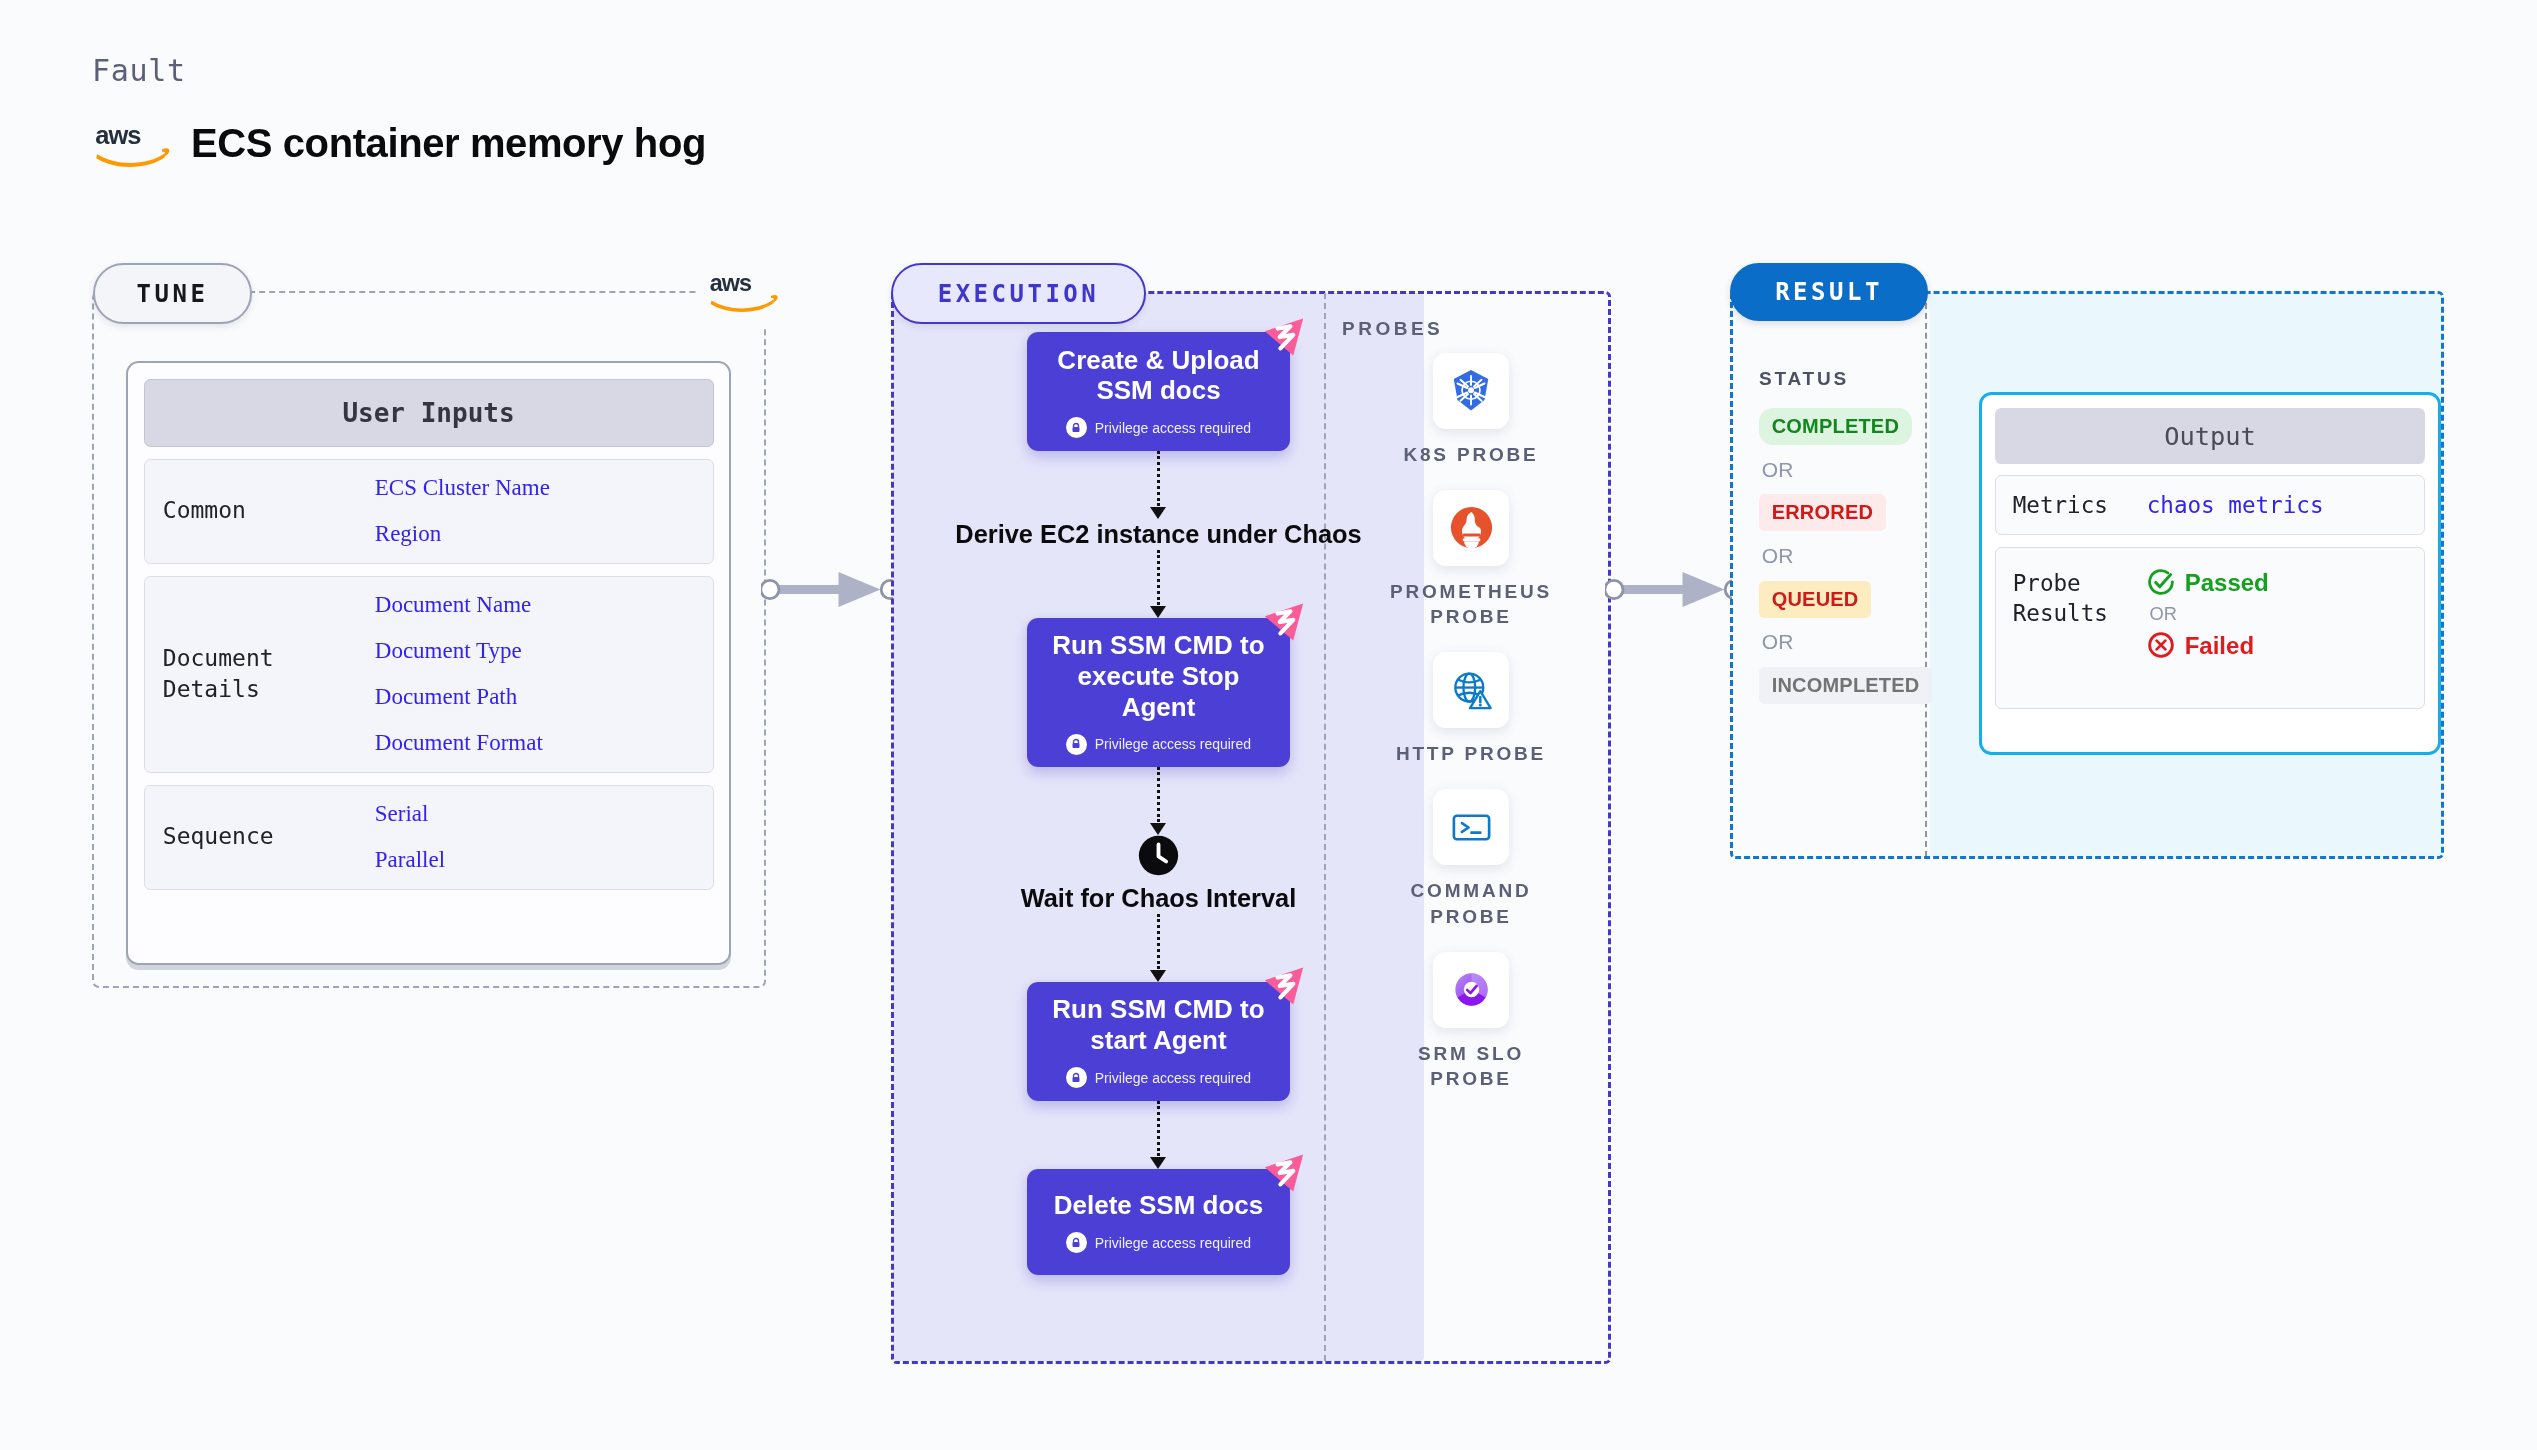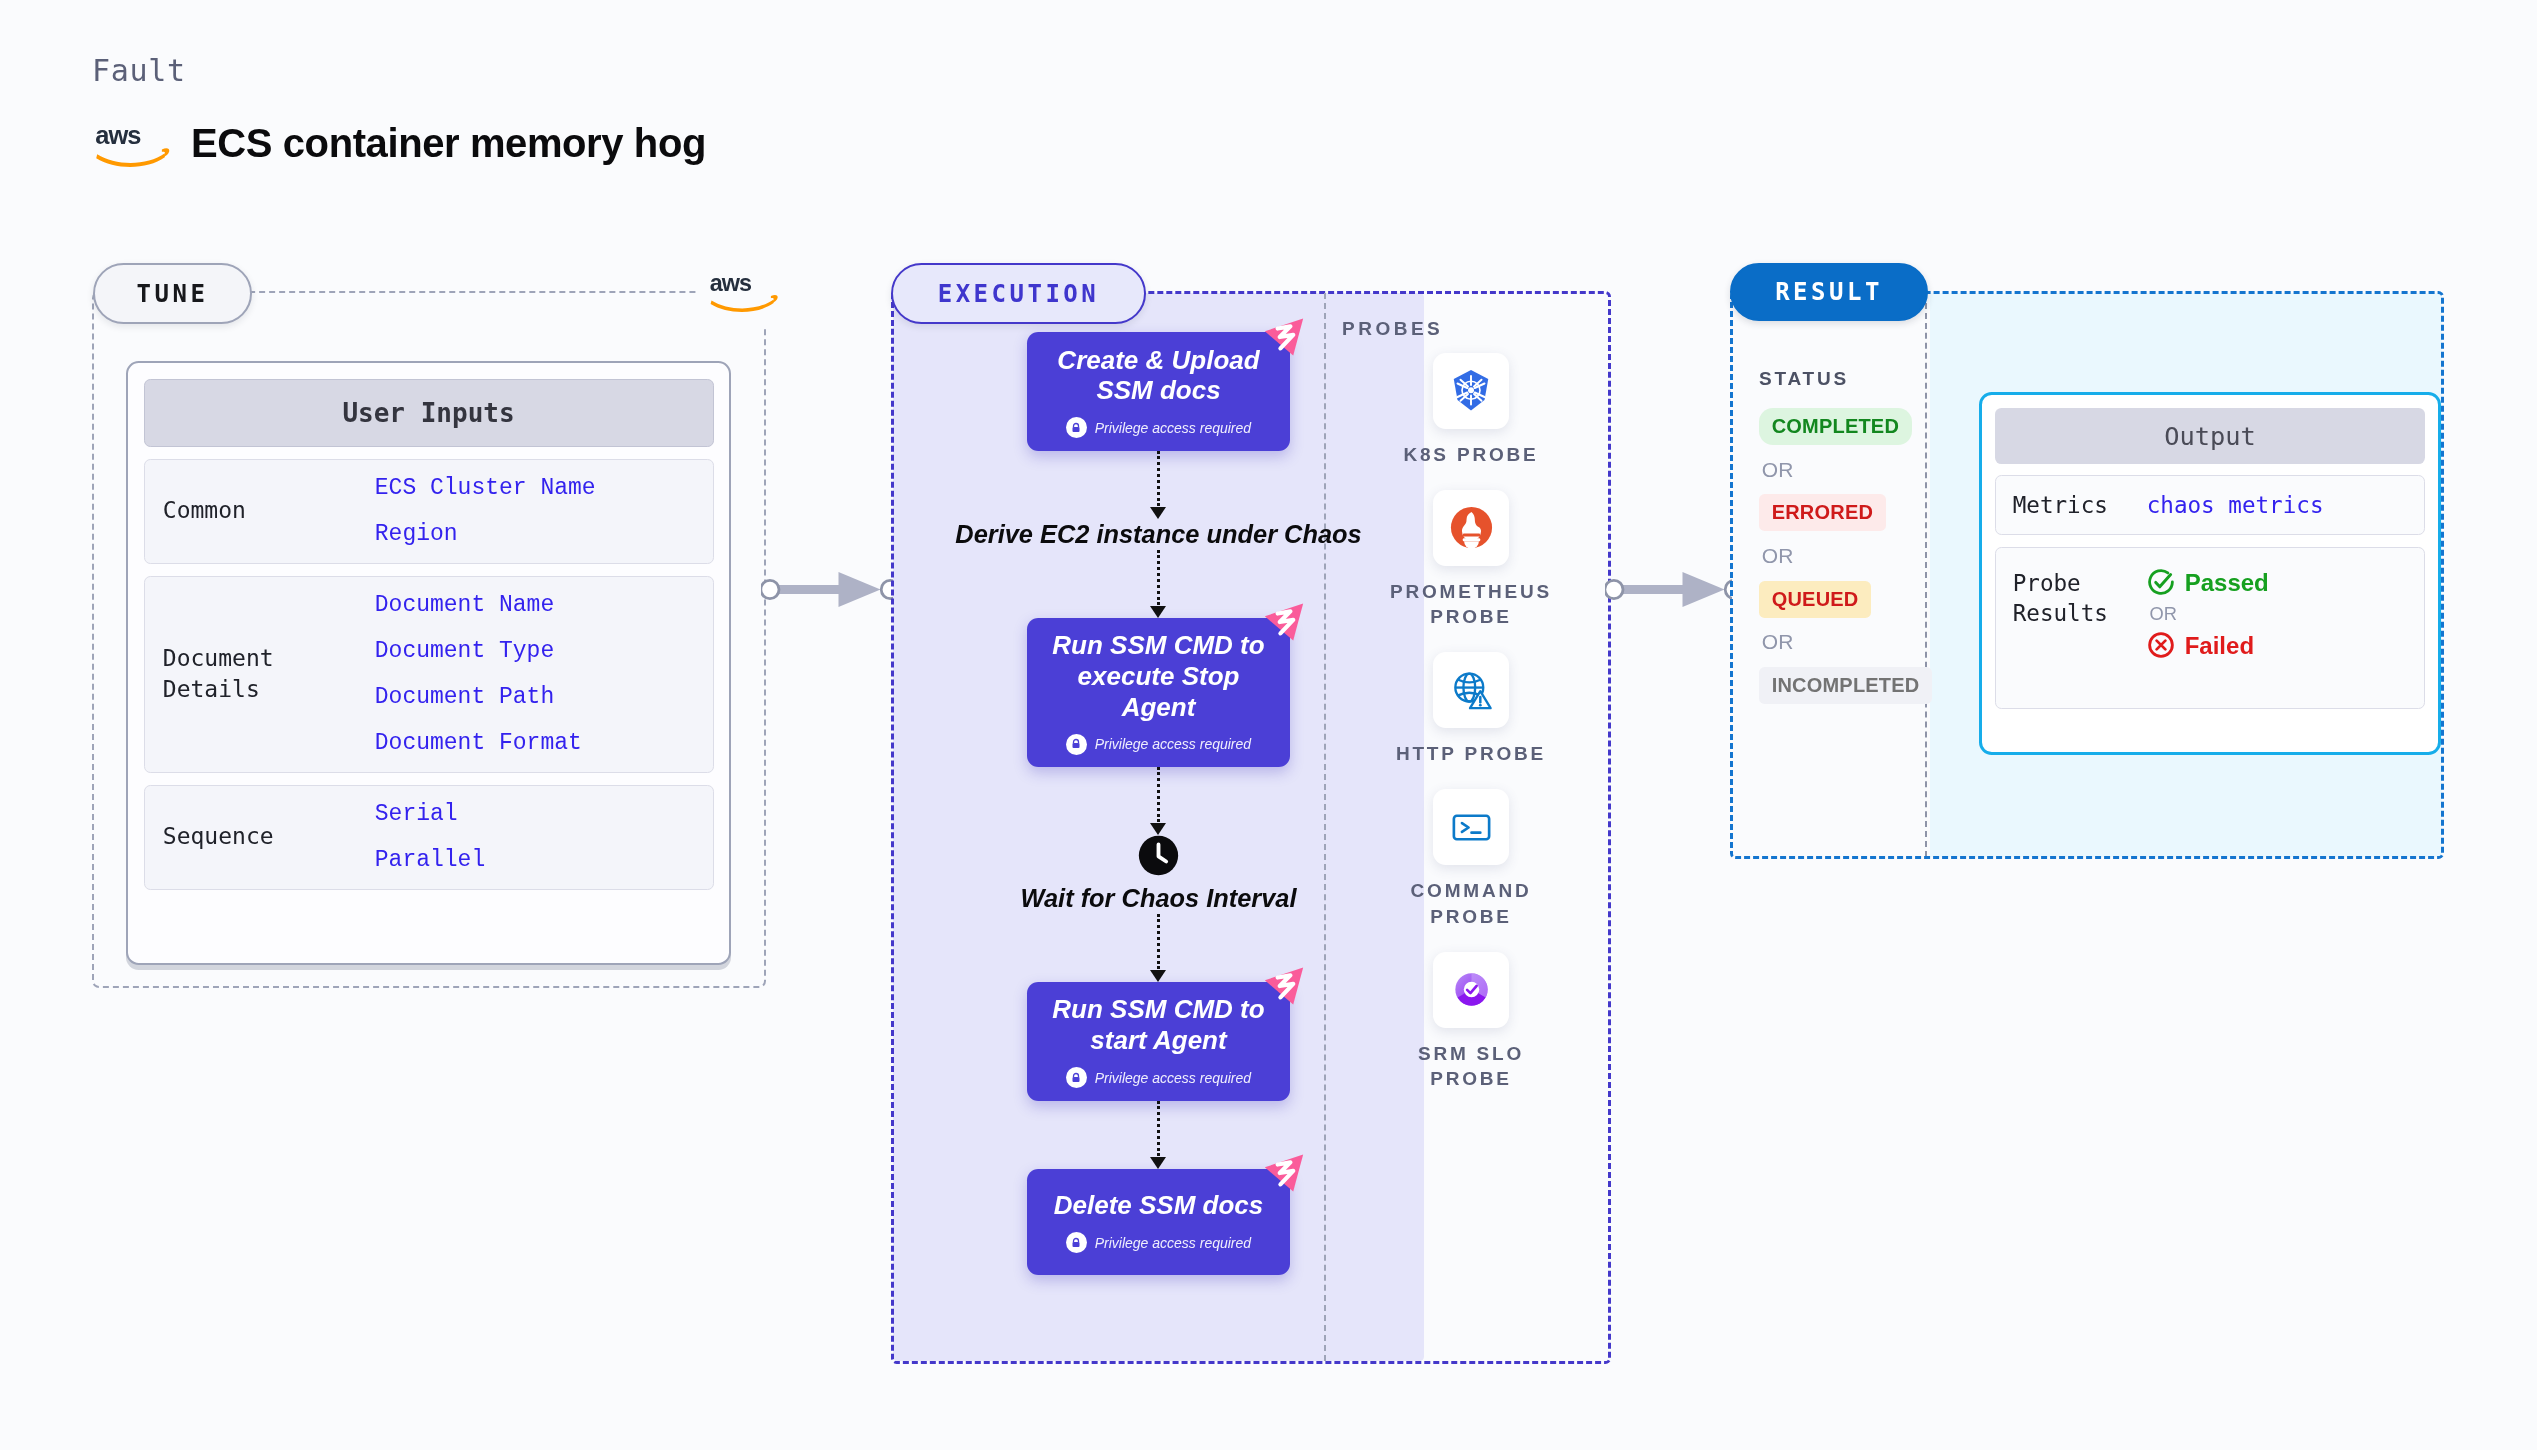--- a/index.html
+++ b/index.html
@@ -70,21 +70,21 @@
   .irow {
     margin-top: 12px; background: #f4f5fa; border: 1.1px solid #dcdde8; border-radius: 6.4px;
     display: flex; align-items: center; padding: 15.5px 18.3px; min-height: 85px;
   }
   .irow-label {
     width: 212px; flex: none;
     font-family: "DejaVu Sans Mono", monospace; font-size: 23px; color: #20222a; line-height: 1.35;
   }
   .irow-vals { display: flex; flex-direction: column; gap: 20px; }
   .irow-vals span {
-    font-family: Liberation Mono, monospace; font-size: 23px; color: #3322ee; font-weight: 500; white-space: nowrap;
+    font-family: Liberation Serif, serif; font-size: 23px; color: #3322ee; font-weight: 500; white-space: nowrap;
   }
 
   
   .conn { position: absolute; height: 49px; }
   .conn svg { display: block; }
 
   
   .exec-panel {
     position: absolute; left: 891px; top: 291px; width: 720px; height: 1073px;
     border: 3.5px dashed #4438ca; border-radius: 5.6px; background: transparent;
@@ -95,21 +95,21 @@
   }
   .probes-sep {
     position: absolute; left: 1324px; top: 293px; width: 0; height: 1068px;
     border-left: 2.8px dashed #9ea4b8;
   }
   .probes-title {
     position: absolute; left: 1342px; top: 318px;
     font-size: 19px; font-weight: 700; color: #5b6078; letter-spacing: 3.5px;
   }
 
-  .flow { position: absolute; left: 893px; top: 332px; width: 531px; font-style: italic; }
+  .flow { position: absolute; left: 893px; top: 332px; width: 531px; }
   .flow-inner { display: flex; flex-direction: column; align-items: center; }
 
   .node {
     position: relative; width: 263px; min-height: 106px;
     background: #4b3fd6; border-radius: 11.3px;
     display: flex; flex-direction: column; align-items: center; justify-content: center;
     padding: 12.7px 11.3px;
     box-shadow: 0 5.6px 14px rgba(62,52,190,.26);
   }
   .node-title { color: #fff; font-size: 26px; font-weight: 700; line-height: 1.18; text-align: center; }

